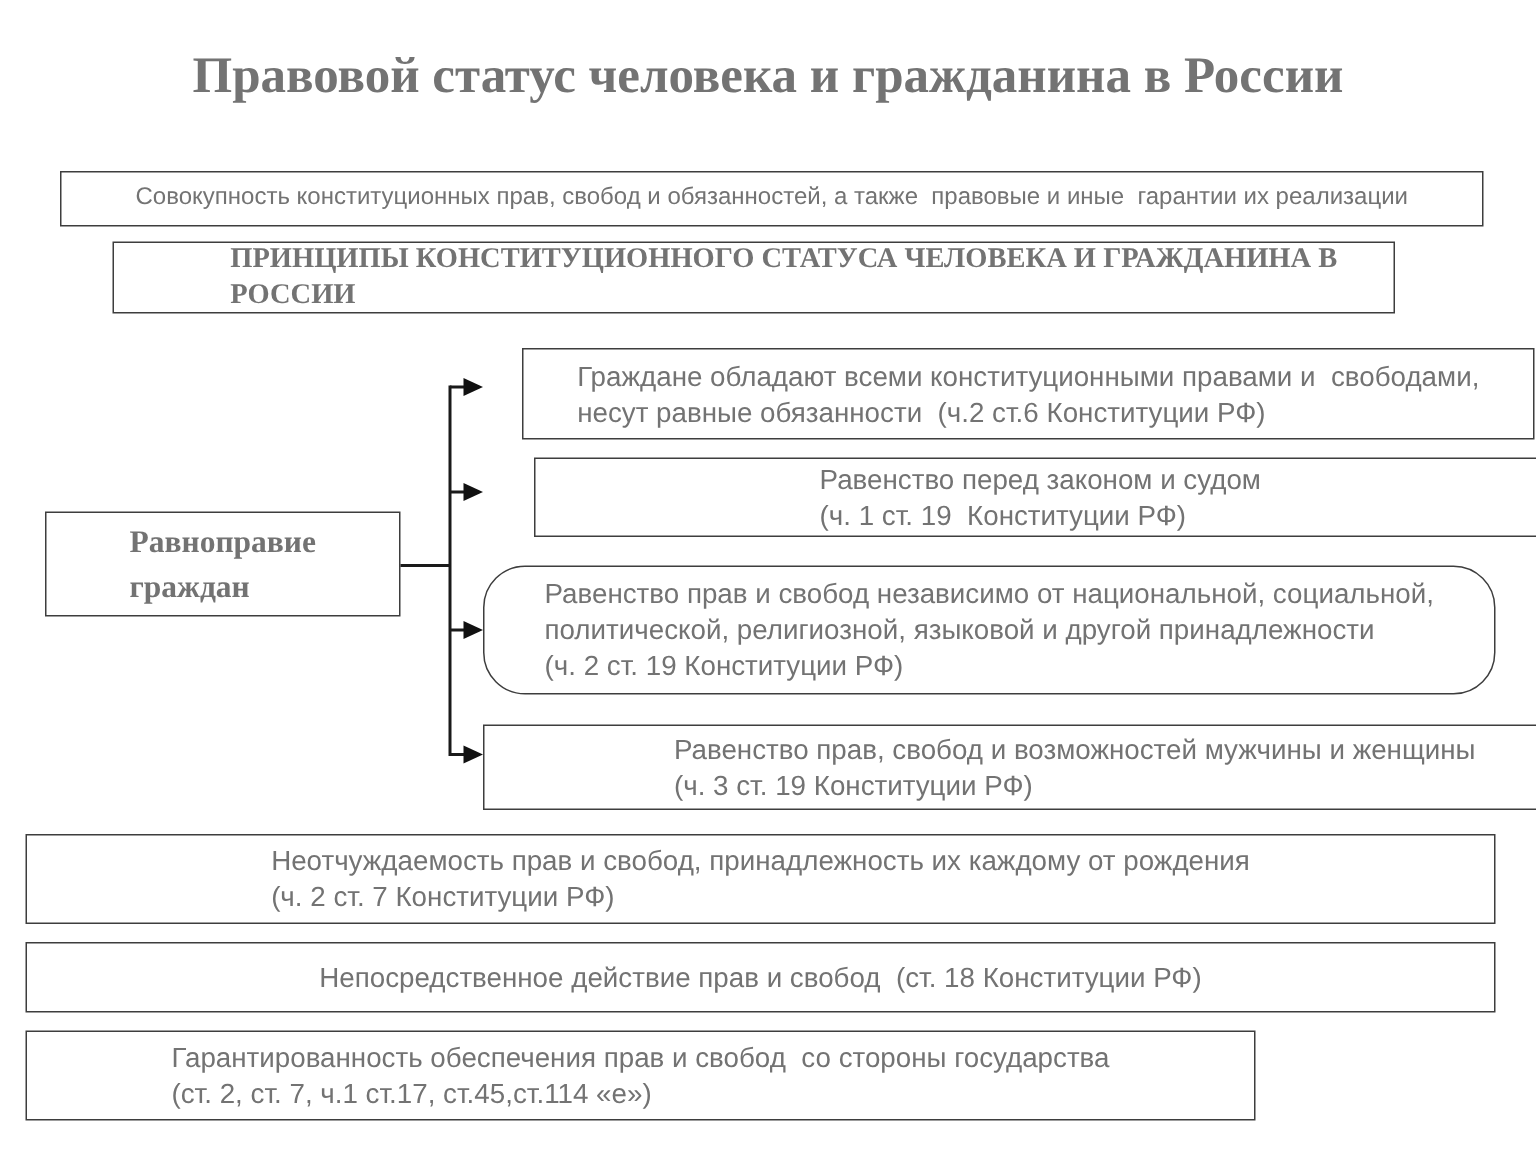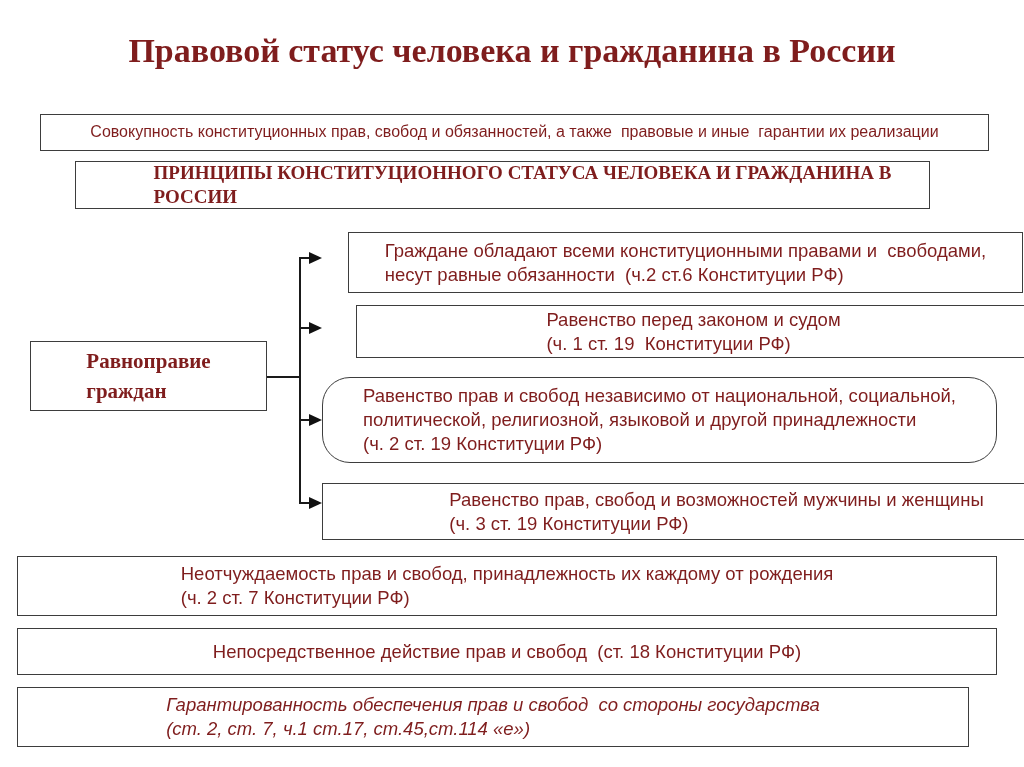--- a/index.html
+++ b/index.html
@@ -3,21 +3,21 @@
 <meta charset="utf-8">
 <style>
   html, body { margin: 0; padding: 0; background: #ffffff; }
   .slide {
     position: relative;
     width: 1024px;
     height: 767px;
     background: #ffffff;
     overflow: hidden;
     font-family: "Liberation Sans", sans-serif;
-    color: #7f1d1d;
+    color: #737373;
   }
   .title {
     position: absolute;
     left: 0; right: 0; top: 30px;
     text-align: center;
     font-family: "Liberation Serif", serif;
     font-weight: bold;
     font-size: 34px;
     line-height: 1.25;
     white-space: pre-wrap;
@@ -56,21 +56,21 @@
     font-weight: bold;
     font-size: 21px;
     line-height: 1.45;
   }
   .item-0 { left: 322px; top: 232px; width: 675px; height: 61px; margin-left: 26px; }
   .item-1 { left: 322px; top: 305px; width: 675px; height: 53px; margin-left: 34px; }
   .item-2 { left: 322px; top: 377px; width: 675px; height: 86px; border-radius: 28px; }
   .item-3 { left: 322px; top: 483px; width: 789px; height: 57px; }
   .bottom-0 { left: 17px; top: 556px; width: 980px; height: 60px; }
   .bottom-1 { left: 17px; top: 628px; width: 980px; height: 47px; }
-  .bottom-2 { left: 17px; top: 687px; width: 952px; height: 60px; font-style: italic; }
+  .bottom-2 { left: 17px; top: 687px; width: 820px; height: 60px; }
 
   .line {
     position: absolute;
     background: #1a1a1a;
   }
   .trunk   { left: 299px; top: 257px; width: 2px; height: 247px; }
   .branch  { left: 267px; top: 376px; width: 33px; height: 2px; }
   .astem-0 { left: 300px; top: 257px; width: 11px; height: 2px; }
   .astem-1 { left: 300px; top: 327px; width: 11px; height: 2px; }
   .astem-2 { left: 300px; top: 419px; width: 11px; height: 2px; }

